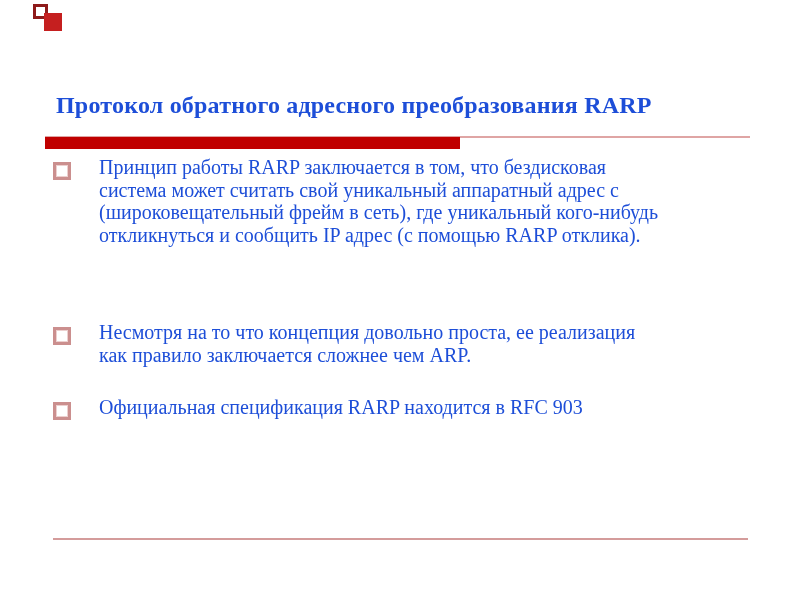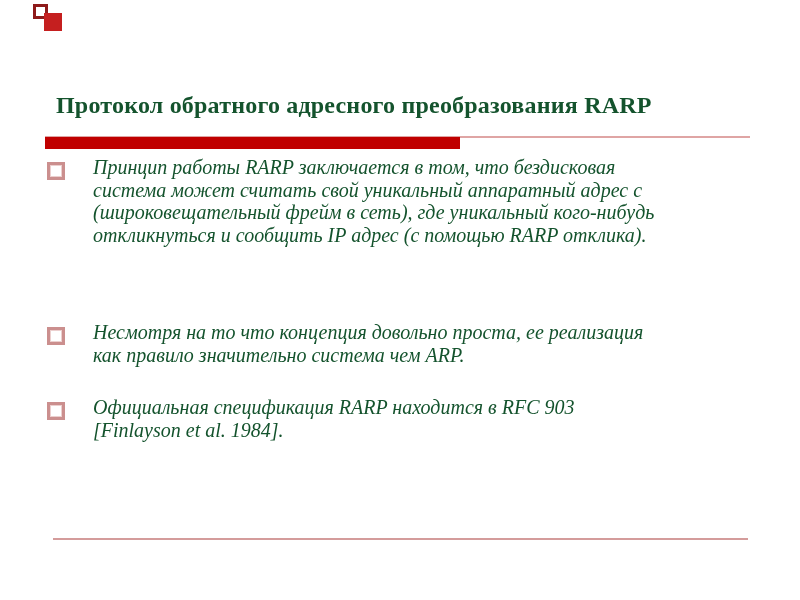--- a/index.html
+++ b/index.html
@@ -7,21 +7,21 @@
     padding: 0;
     background: #ffffff;
   }
   .slide {
     position: relative;
     width: 800px;
     height: 600px;
     background: #ffffff;
     overflow: hidden;
     font-family: "Liberation Serif", "DejaVu Serif", serif;
-    color: #14532d;
+    color: #1d4ed8;
     border-radius: 29px;
   }
   
   .decor-outline-square {
     position: absolute;
     left: 33px; top: 4px;
     width: 9px; height: 9px;
     border: 3px solid #8e1a1a;
     background: #ffffff;
     z-index: 1;
@@ -50,23 +50,22 @@
   }
   .title-underline-accent {
     position: absolute;
     left: 45px; top: 137px;
     width: 415px; height: 12px;
     background: #c00000;
   }
   
   .bullet-item {
     position: absolute;
-    left: 47px;
+    left: 53px;
     width: 710px;
-    font-style: italic;
   }
   .bullet-square {
     position: absolute;
     left: 0; top: 6px;
     width: 12px; height: 12px;
     border: 3px solid #cb8f8e;
     background: #ffffff;
     box-shadow: inset 0 0 0 1px #ecd0cf;
   }
   .bullet-text {
@@ -107,27 +106,26 @@
       <div>система может считать свой уникальный аппаратный адрес с</div>
       <div>(широковещательный фрейм в сеть), где уникальный кого-нибудь</div>
       <div>откликнуться и сообщить IP адрес (с помощью RARP отклика).</div>
     </div>
   </div>
 
   <div class="bullet-item b2">
     <div class="bullet-square"></div>
     <div class="bullet-text">
       <div>Несмотря на то что концепция довольно проста, ее реализация</div>
-      <div>как правило значительно система чем ARP.</div>
+      <div>как правило заключается сложнее чем ARP.</div>
     </div>
   </div>
 
   <div class="bullet-item b3">
     <div class="bullet-square"></div>
     <div class="bullet-text">
       <div>Официальная спецификация RARP находится в RFC 903</div>
-      <div>[Finlayson et al. 1984].</div>
     </div>
   </div>
 
   <div class="footer-divider"></div>
 
 </div>
 
 </body></html>

